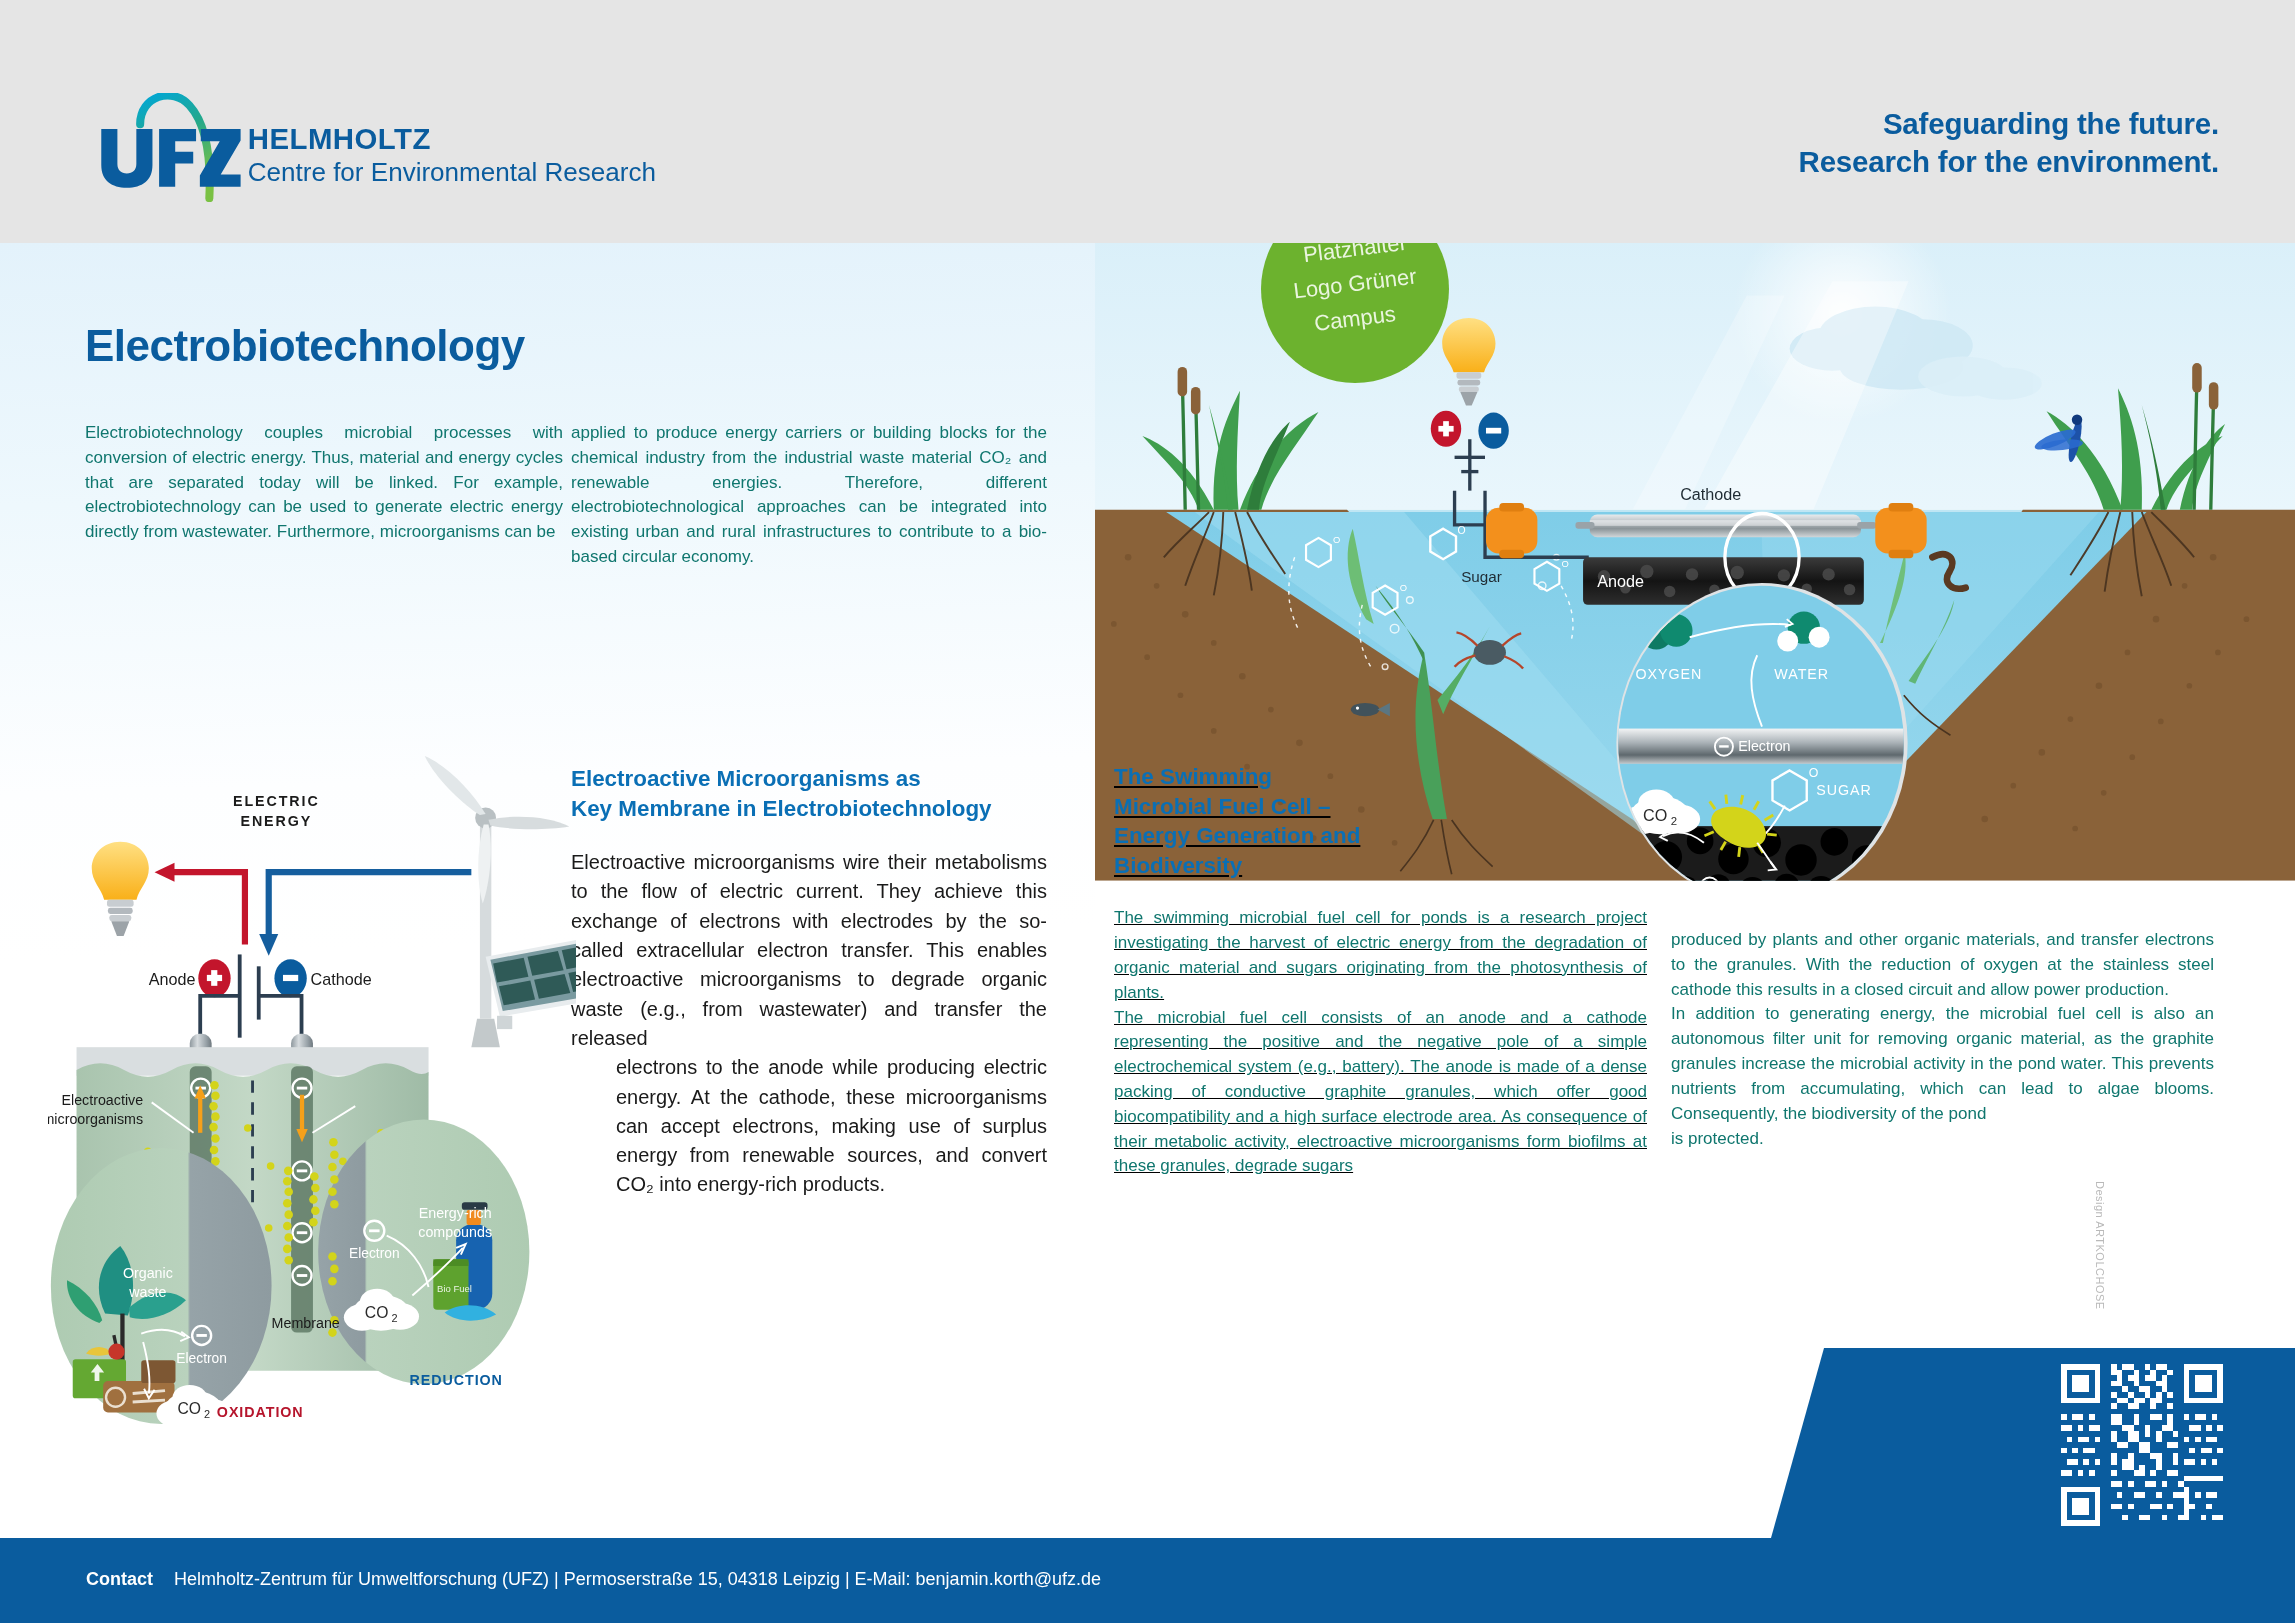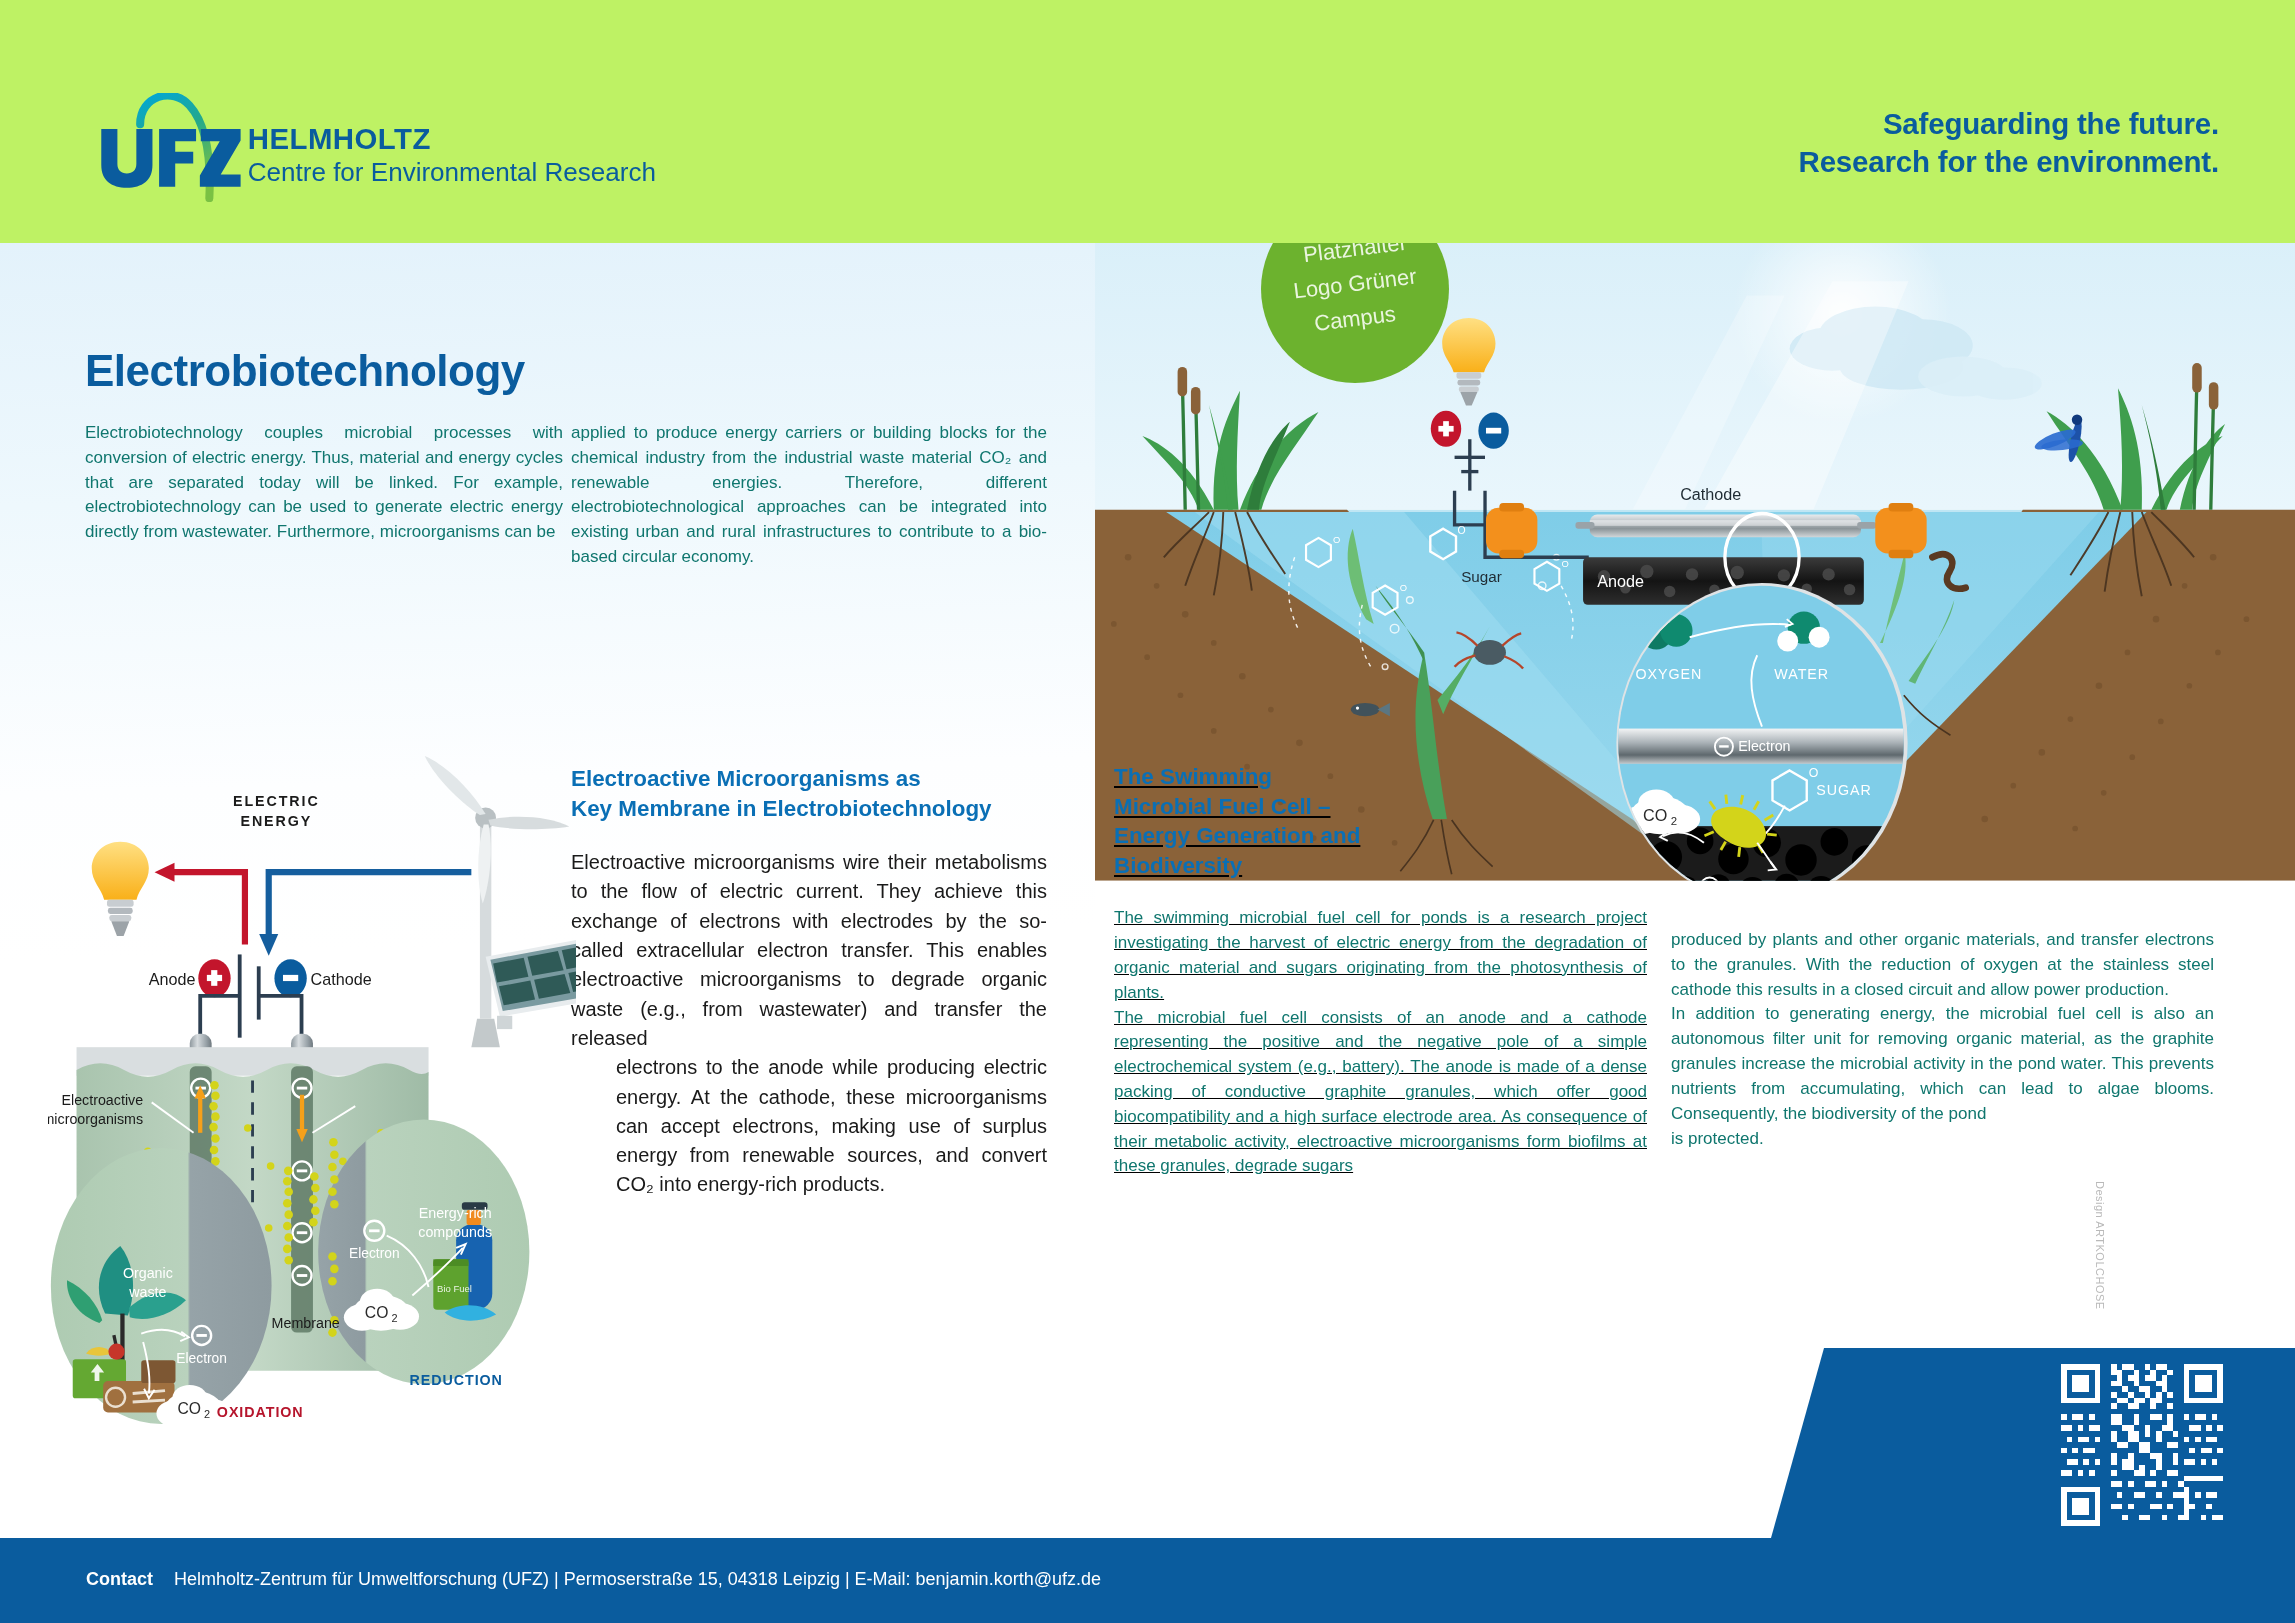--- a/index.html
+++ b/index.html
@@ -6,33 +6,33 @@
   body{
     width:2295px;height:1624px;
     font-family:"Liberation Sans", sans-serif;
     background:#ffffff;
     overflow:hidden;
     position:relative;
   }
   .page{position:absolute;inset:0;overflow:hidden;background:#fff;}
 
   
-  .header{position:absolute;left:0;top:0;width:100%;height:243px;background:#bef264;z-index:40;}
+  .header{position:absolute;left:0;top:0;width:100%;height:243px;background:#e5e5e5;z-index:40;}
   .logo{position:absolute;left:83px;top:93px;width:628px;height:109px;}
   .logo svg{display:block;}
   .tagline{position:absolute;right:76px;top:105px;text-align:right;color:#0a5c9e;
            font-size:29.5px;font-weight:bold;line-height:1.28;letter-spacing:-0.2px;}
 
   
   .leftbg{position:absolute;left:0;top:243px;width:1095px;height:1162px;
           background:linear-gradient(178deg,#e3f2fb 0%,#eef8fd 22%,#fdfeff 46%,#ffffff 60%);}
   .pondbg{position:absolute;left:1071px;top:224px;width:1224px;height:657px;overflow:hidden;}
 
   
-  .pagetitle{position:absolute;left:85px;top:346px;font-size:44px;font-weight:bold;color:#0a5c9e;letter-spacing:-0.5px;}
+  .pagetitle{position:absolute;left:85px;top:321px;font-size:44px;font-weight:bold;color:#0a5c9e;letter-spacing:-0.5px;}
   .subhead{color:#0a6fb5;font-size:22.4px;font-weight:bold;line-height:1.32;}
   .body{font-size:17px;line-height:1.46;color:#0f766e;text-align:justify;}
   .body p{margin:0 0 0 0;}
   .body p + p{margin-top:0px;}
 
   .col-intro-1{position:absolute;left:85px;top:421px;width:478px;}
   .col-intro-2{position:absolute;left:571px;top:421px;width:476px;}
 
   .sec-eam{position:absolute;left:571px;top:764px;width:476px;}
   .sec-eam .subhead{margin-bottom:25px;}

